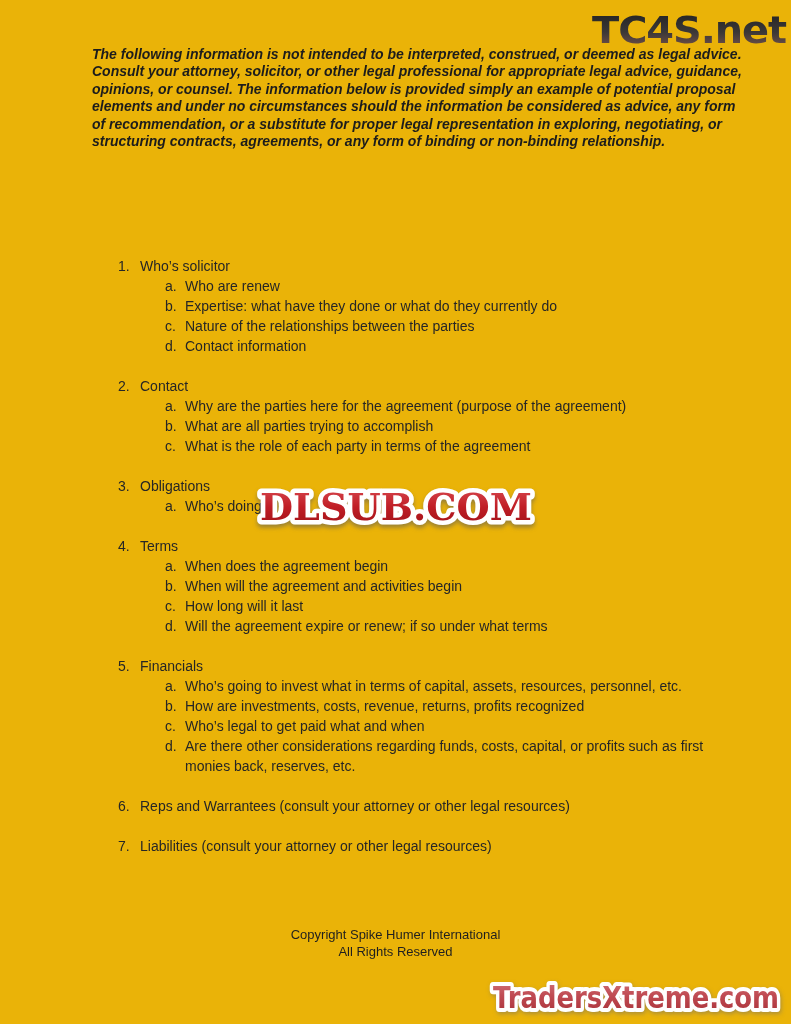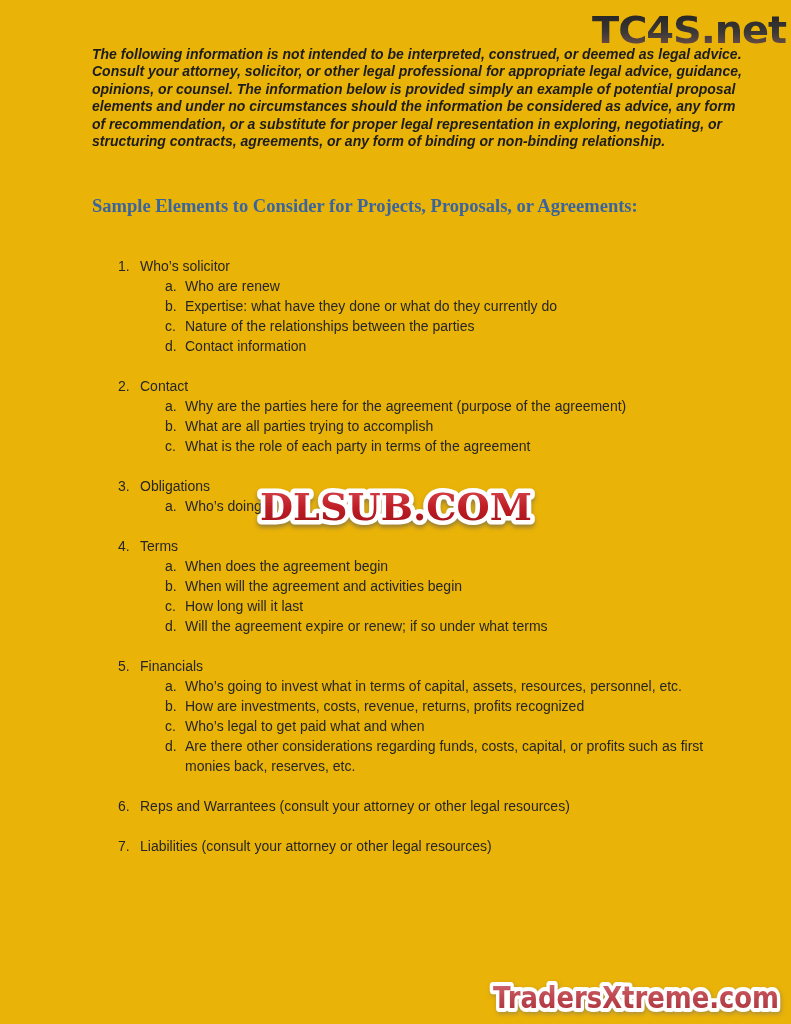--- a/index.html
+++ b/index.html
@@ -58,21 +58,20 @@
           <stop offset="0.55" stop-color="#3b3837"></stop>
           <stop offset="0.95" stop-color="#7a544a"></stop>
         </linearGradient>
       </defs>
       <text x="197" y="39" text-anchor="end" font-family="'DejaVu Sans',sans-serif" font-size="38" font-weight="bold" letter-spacing="-1" fill="url(#gLogo)" textLength="194" lengthAdjust="spacingAndGlyphs">TC4S.net</text>
     </svg>
   </div>
 
   <p class="disclaimer">The following information is not intended to be interpreted, construed, or deemed as legal advice. Consult your attorney, solicitor, or other legal professional for appropriate legal advice, guidance, opinions, or counsel.   The information below is provided simply an example of potential proposal elements and under no circumstances should the information be considered as advice, any form of recommendation, or a substitute for proper legal representation in exploring, negotiating, or structuring contracts, agreements, or any form of binding or non-binding relationship.</p>
 
-  <h1 class="heading" style="color: rgb(58, 100, 158);">Sample Elements to Consider for Projects, Proposals, or Agreements:</h1>
 
   <div class="outline">
       <div class="section">
         <div class="row">
           <span class="num">1.</span>
           <span class="txt">Who’s solicitor</span>
         </div>
         <div class="row sub">
           <span class="num">a.</span>
           <span class="txt">Who are renew</span>
@@ -182,20 +181,24 @@
         <linearGradient id="gDlsub" x1="0" y1="0" x2="0" y2="1">
           <stop offset="0" stop-color="#d94b52"></stop>
           <stop offset="0.5" stop-color="#c01e26"></stop>
           <stop offset="1" stop-color="#9d1016"></stop>
         </linearGradient>
       </defs>
       <text x="146" y="41" text-anchor="middle" font-family="'DejaVu Serif',serif" font-size="37" font-weight="bold" fill="url(#gDlsub)" stroke="#ffffff" stroke-width="9" stroke-linejoin="round" paint-order="stroke" textLength="272" lengthAdjust="spacingAndGlyphs">DLSUB.COM</text>
     </svg>
   </div>
 
+  <div class="footer">
+    <div>Copyright Spike Humer International</div>
+    <div>All Rights Reserved</div>
+  </div>
 
   <div class="footer-wm">
     <svg width="300" height="48" viewBox="0 0 300 48">
       <defs>
         <linearGradient id="gTrad" x1="0" y1="0" x2="0" y2="1">
           <stop offset="0" stop-color="#d2767c"></stop>
           <stop offset="0.45" stop-color="#c04b53"></stop>
           <stop offset="1" stop-color="#a93138"></stop>
         </linearGradient>
       </defs>

